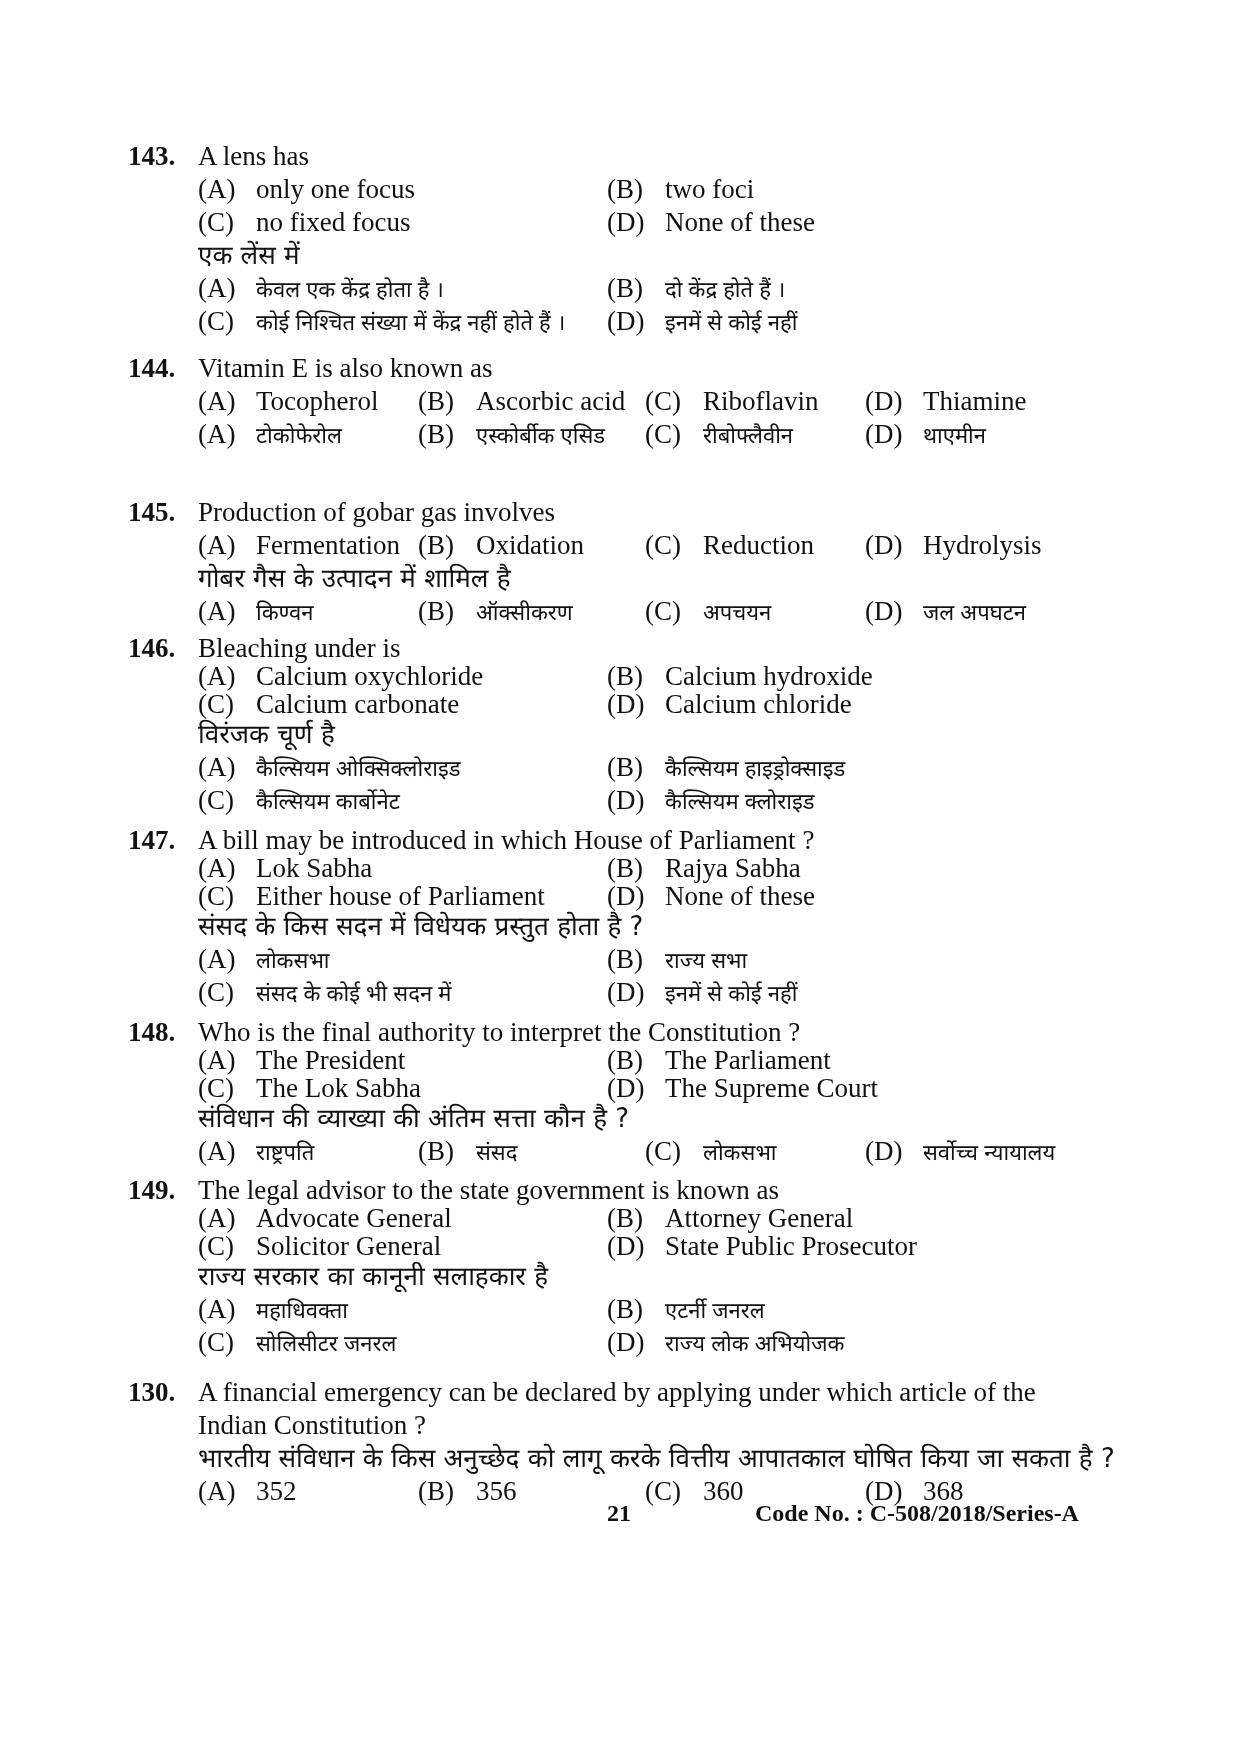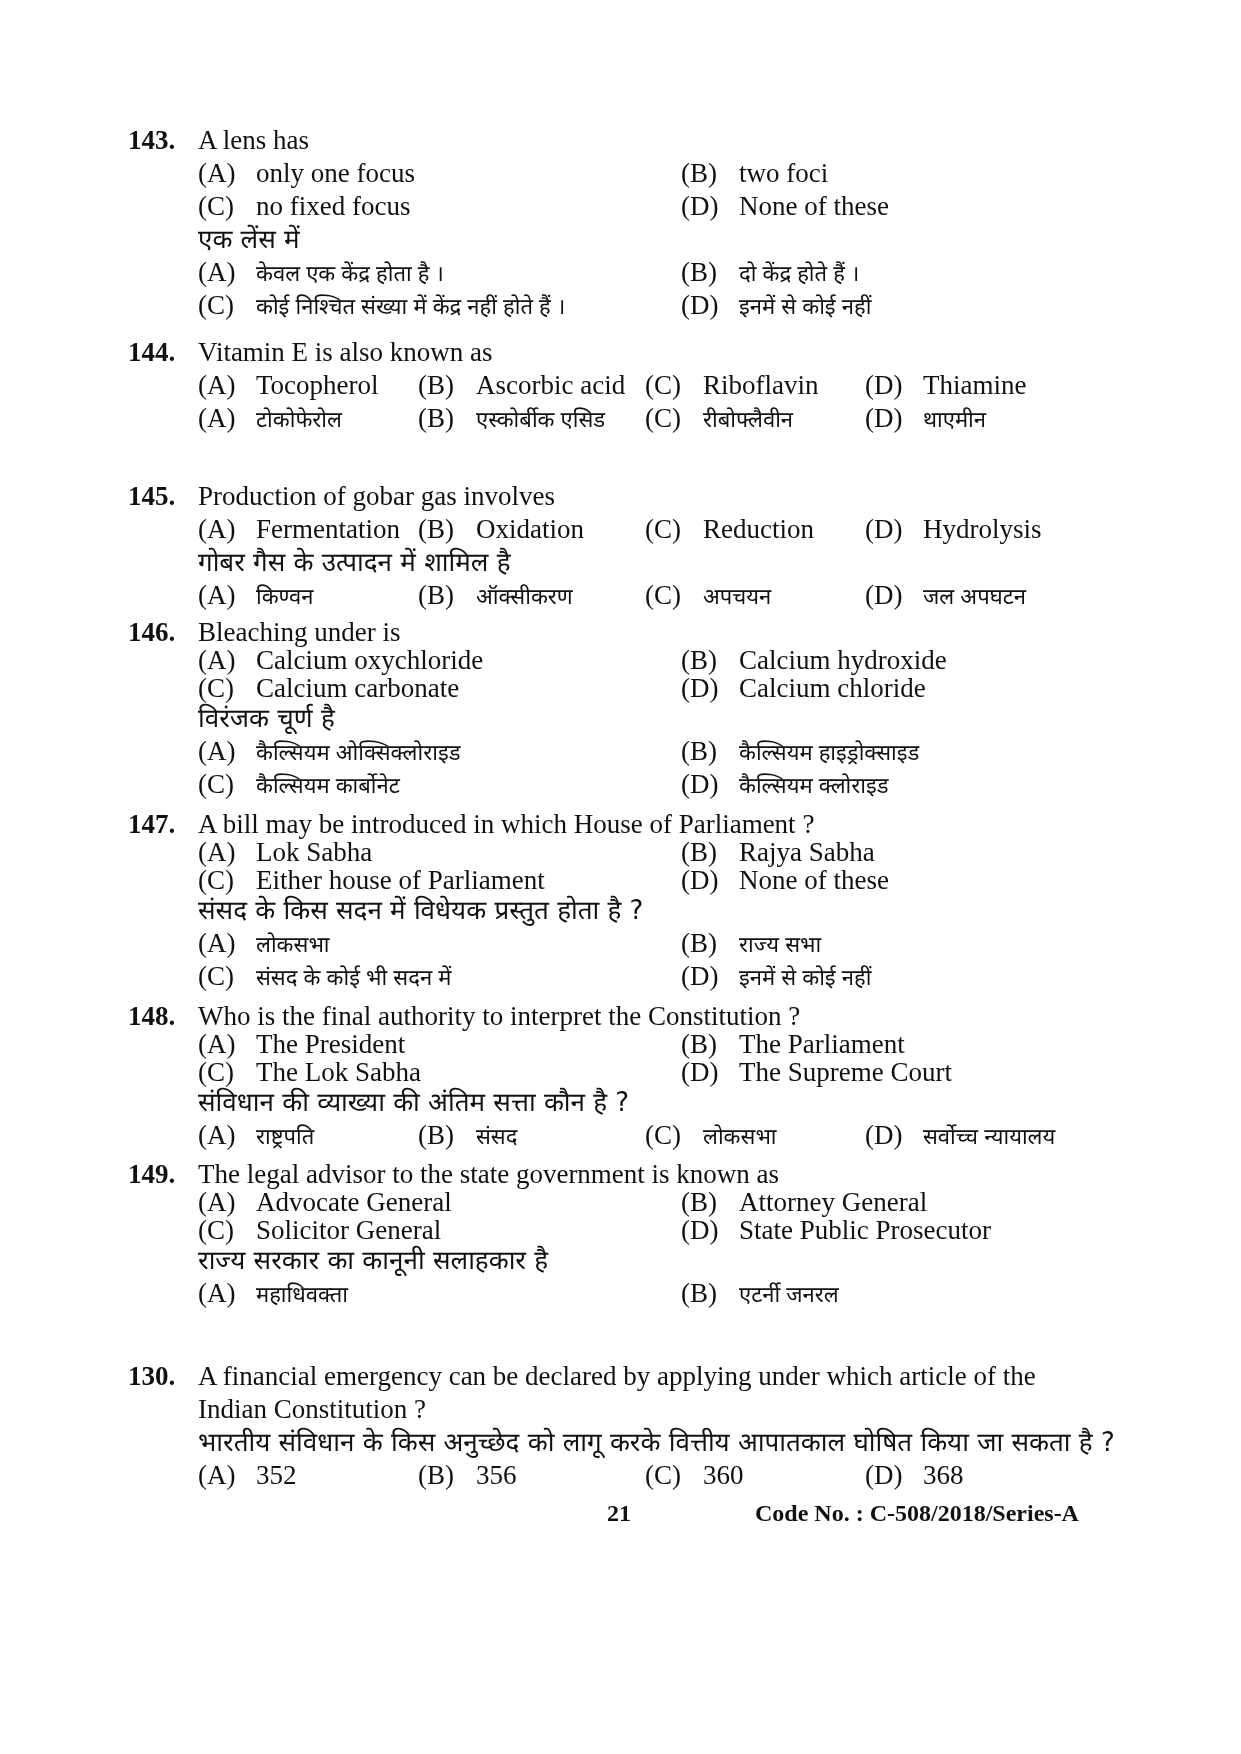--- a/index.html
+++ b/index.html
@@ -2,29 +2,29 @@
 <html><head>
 <meta charset="utf-8">
 <style>
   html, body { margin: 0; padding: 0; background: #ffffff; }
   body {
     width: 1241px; height: 1754px; position: relative; overflow: hidden;
     font-family: "Liberation Serif", "DejaVu Serif", serif;
     color: #111111;
   }
   .page { position: absolute; left: 0; top: 0; width: 1241px; height: 1754px; }
-  .q { position: absolute; left: 0; width: 1018px; }
+  .q { position: absolute; left: 0; width: 1018px; margin-top: 16px; }
   .qline { position: relative; height: 33px; font-size: 27px; line-height: 33px; white-space: nowrap; }
   .qnum { position: absolute; left: 128px; font-weight: bold; }
   .qtext { position: absolute; left: 198px; }
   .hi { position: absolute; left: 198px; font-family: "DejaVu Sans", sans-serif; font-size: 26px; }
   .opt { position: absolute; white-space: nowrap; }
   .opt .lbl { display: inline-block; width: 58px; }
   .opt .hitxt { font-family: Liberation Sans, sans-serif; font-size: 22px; }
-  .c1 { left: 198px; } .c2 { left: 681px; }
+  .c1 { left: 198px; } .c2 { left: 607px; }
   .d1 { left: 198px; } .d2 { left: 418px; } .d3 { left: 645px; } .d4 { left: 865px; }
   .footer { position: absolute; top: 1500px; left: 0; width: 1241px; height: 36px; font-weight: bold; font-size: 24px; padding-left: 35px; }
   .pno { position: absolute; left: 607px; }
   .code { position: absolute; left: 755px; }
 </style>
 </head>
 <body>
 
 <div class="page">
 
@@ -184,20 +184,24 @@
       <span class="opt c1"><span class="lbl">(C)</span><span>Solicitor General</span></span>
       <span class="opt c2"><span class="lbl">(D)</span><span>State Public Prosecutor</span></span>
     </div>
     <div class="qline">
         <span class="hi">राज्य सरकार का कानूनी सलाहकार है</span>
       </div>
     <div class="qline">
       <span class="opt c1"><span class="lbl">(A)</span><span class="hitxt">महाधिवक्ता</span></span>
       <span class="opt c2"><span class="lbl">(B)</span><span class="hitxt">एटर्नी जनरल</span></span>
     </div>
+    <div class="qline">
+      <span class="opt c1"><span class="lbl">(C)</span><span class="hitxt">सोलिसीटर जनरल</span></span>
+      <span class="opt c2"><span class="lbl">(D)</span><span class="hitxt">राज्य लोक अभियोजक</span></span>
+    </div>
   </div>
 
   <div class="q" style="top:1360px">
     <div class="qline">
         <span class="qnum">130.</span>
         <span class="qtext">A financial emergency can be declared by applying under which article of the</span>
       </div>
     <div class="qline">
         <span class="qtext">Indian Constitution ?</span>
       </div>

